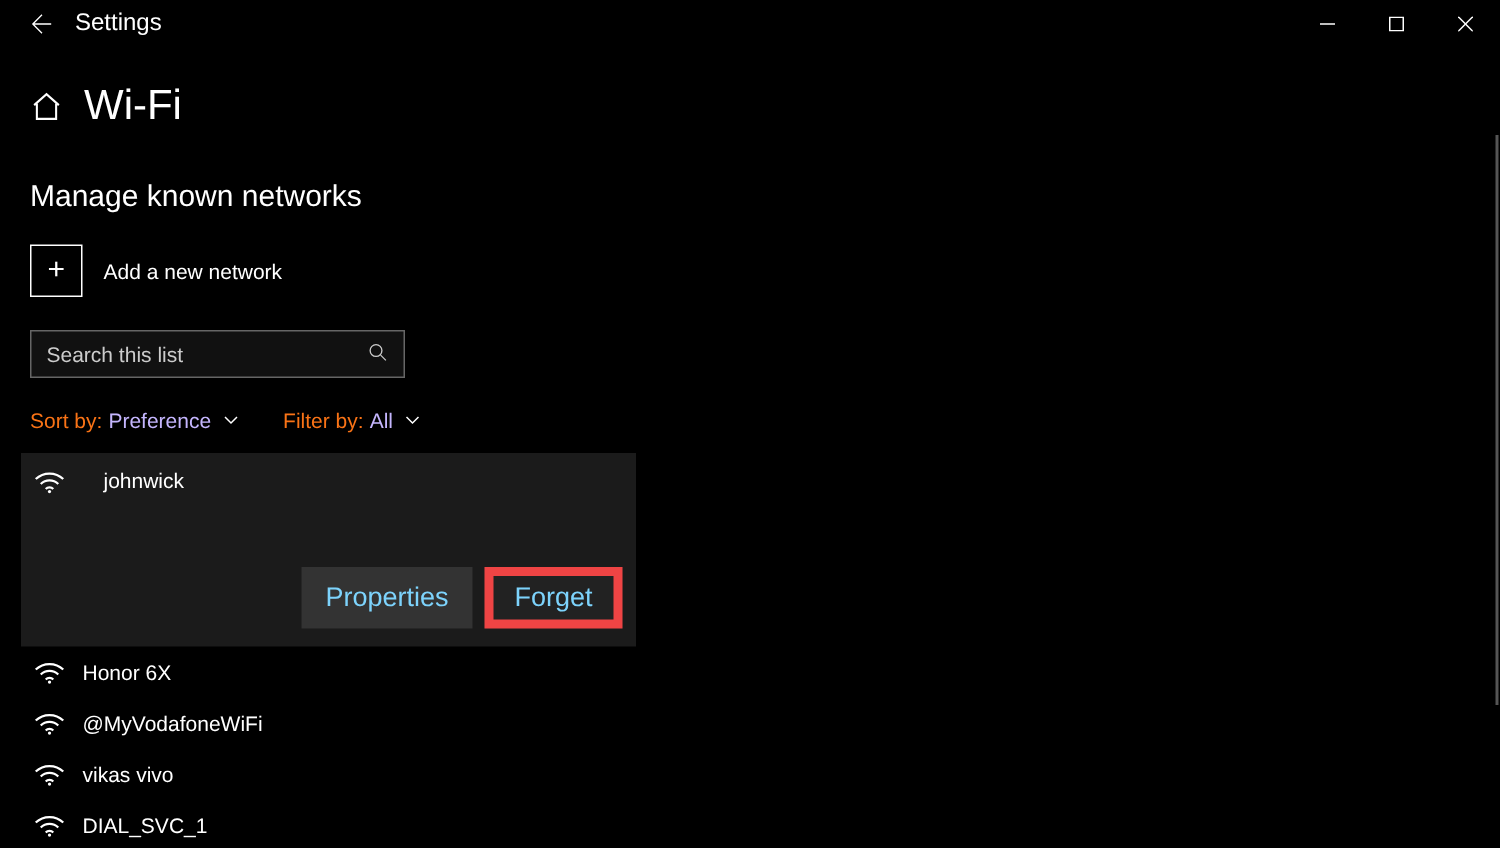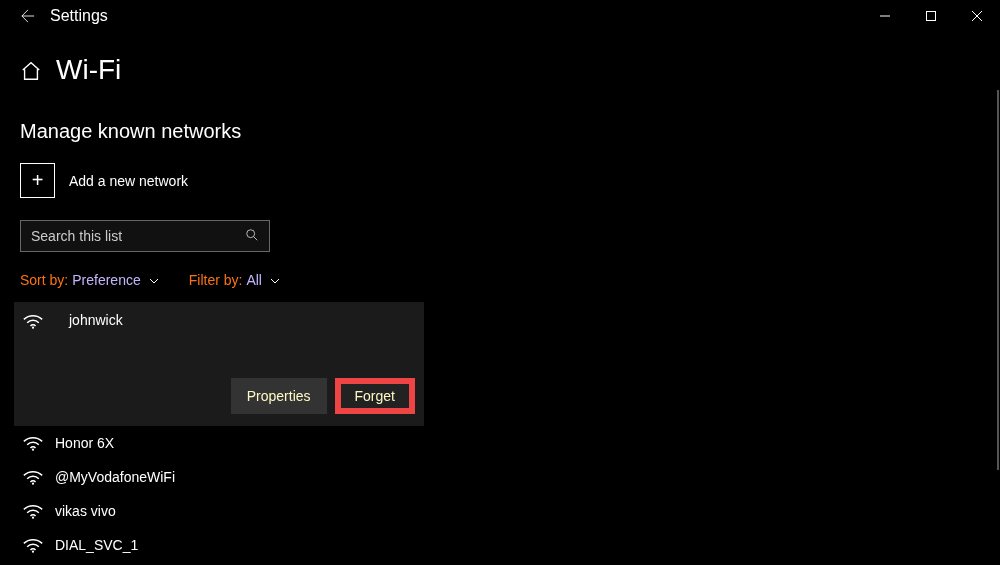--- a/index.html
+++ b/index.html
@@ -174,23 +174,23 @@
     }
     .network-buttons {
       display: flex;
       gap: 8px;
       justify-content: flex-end;
       margin-top: 36px;
     }
     .btn {
       background: #333;
       border: none;
-      color: #fef9c3;
+      color: #7dd3fc;
       padding: 6px 16px;
-      font-size: 14px;
+      font-size: 18px;
       cursor: pointer;
       min-width: 80px;
     }
     .btn.focused {
       border: 6px solid #ef4444;
       background: #222;
       padding: 4px 14px;
     }
     .scrollbar {
       position: absolute;

